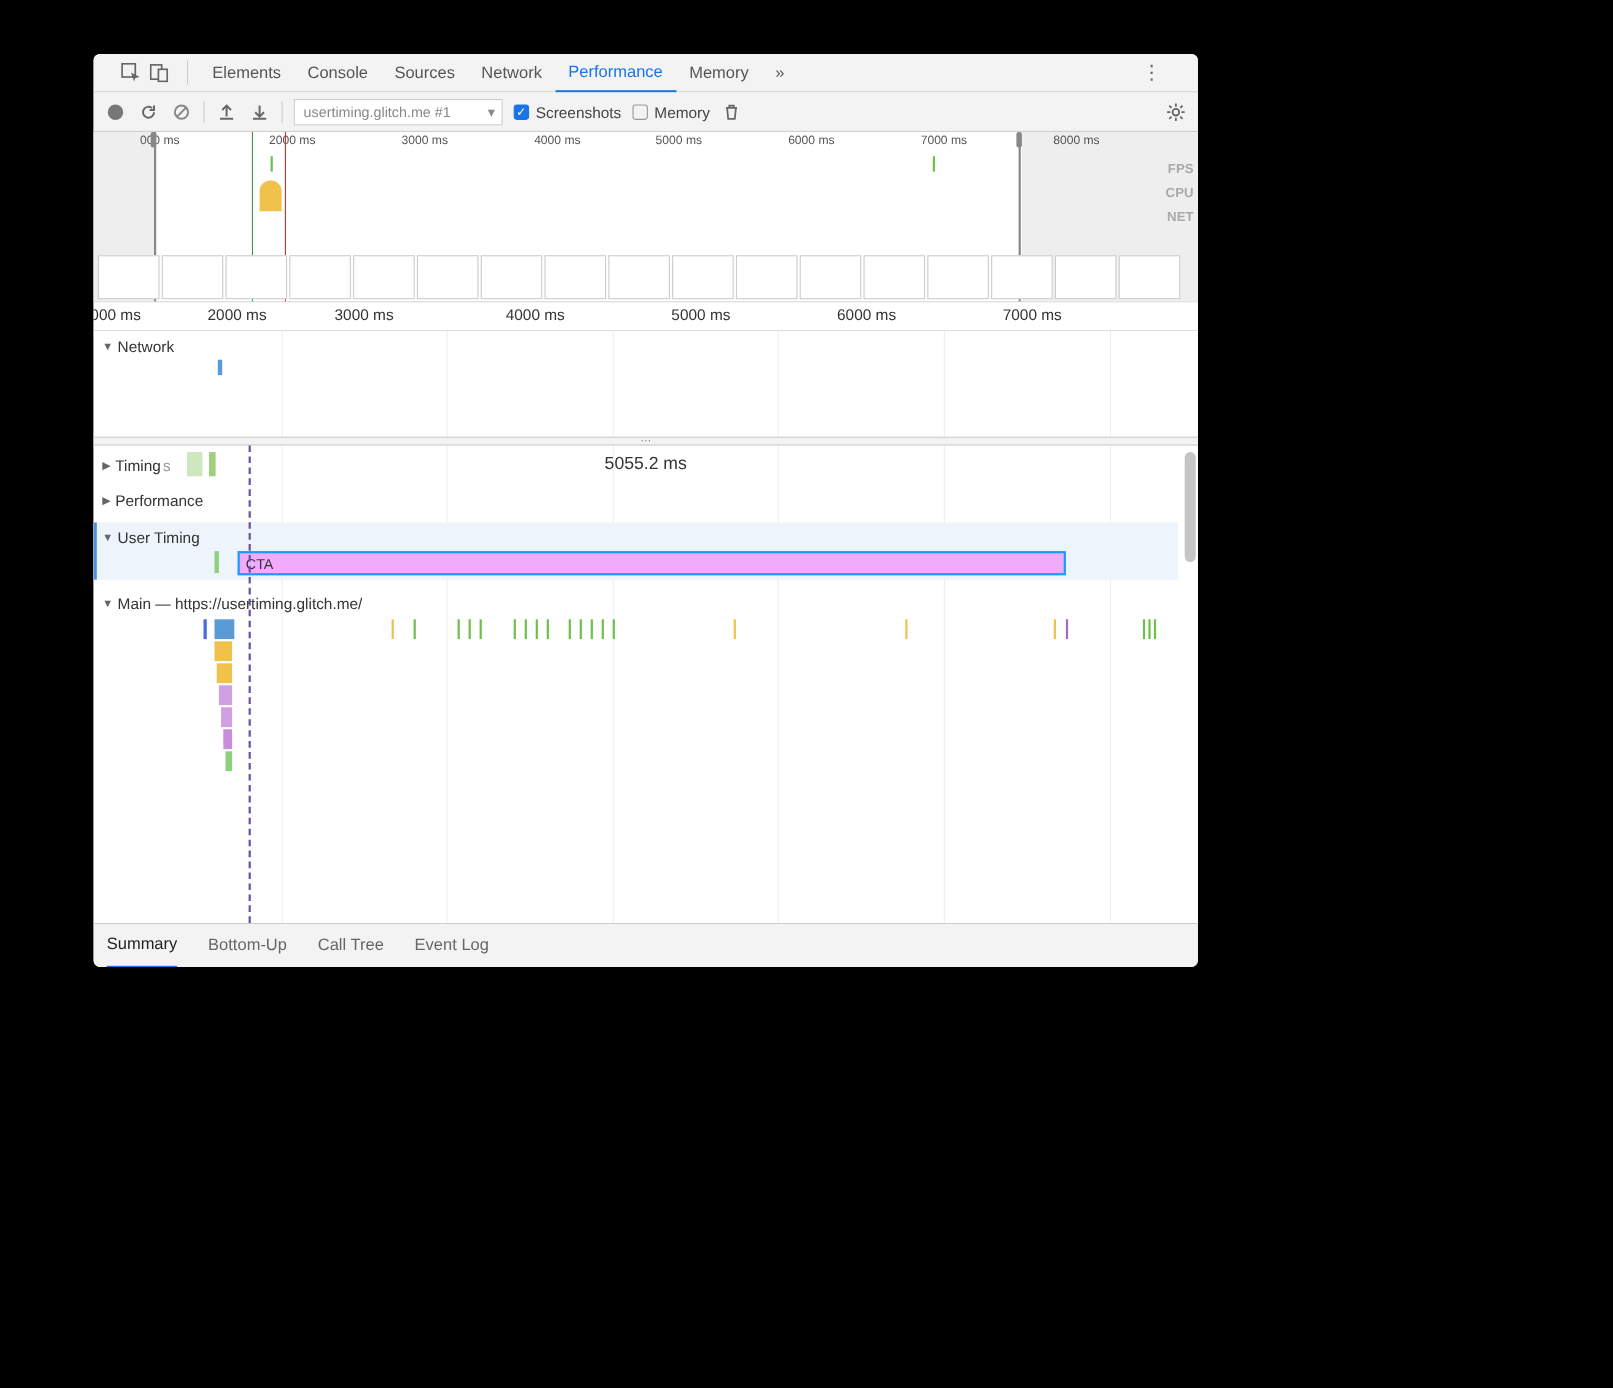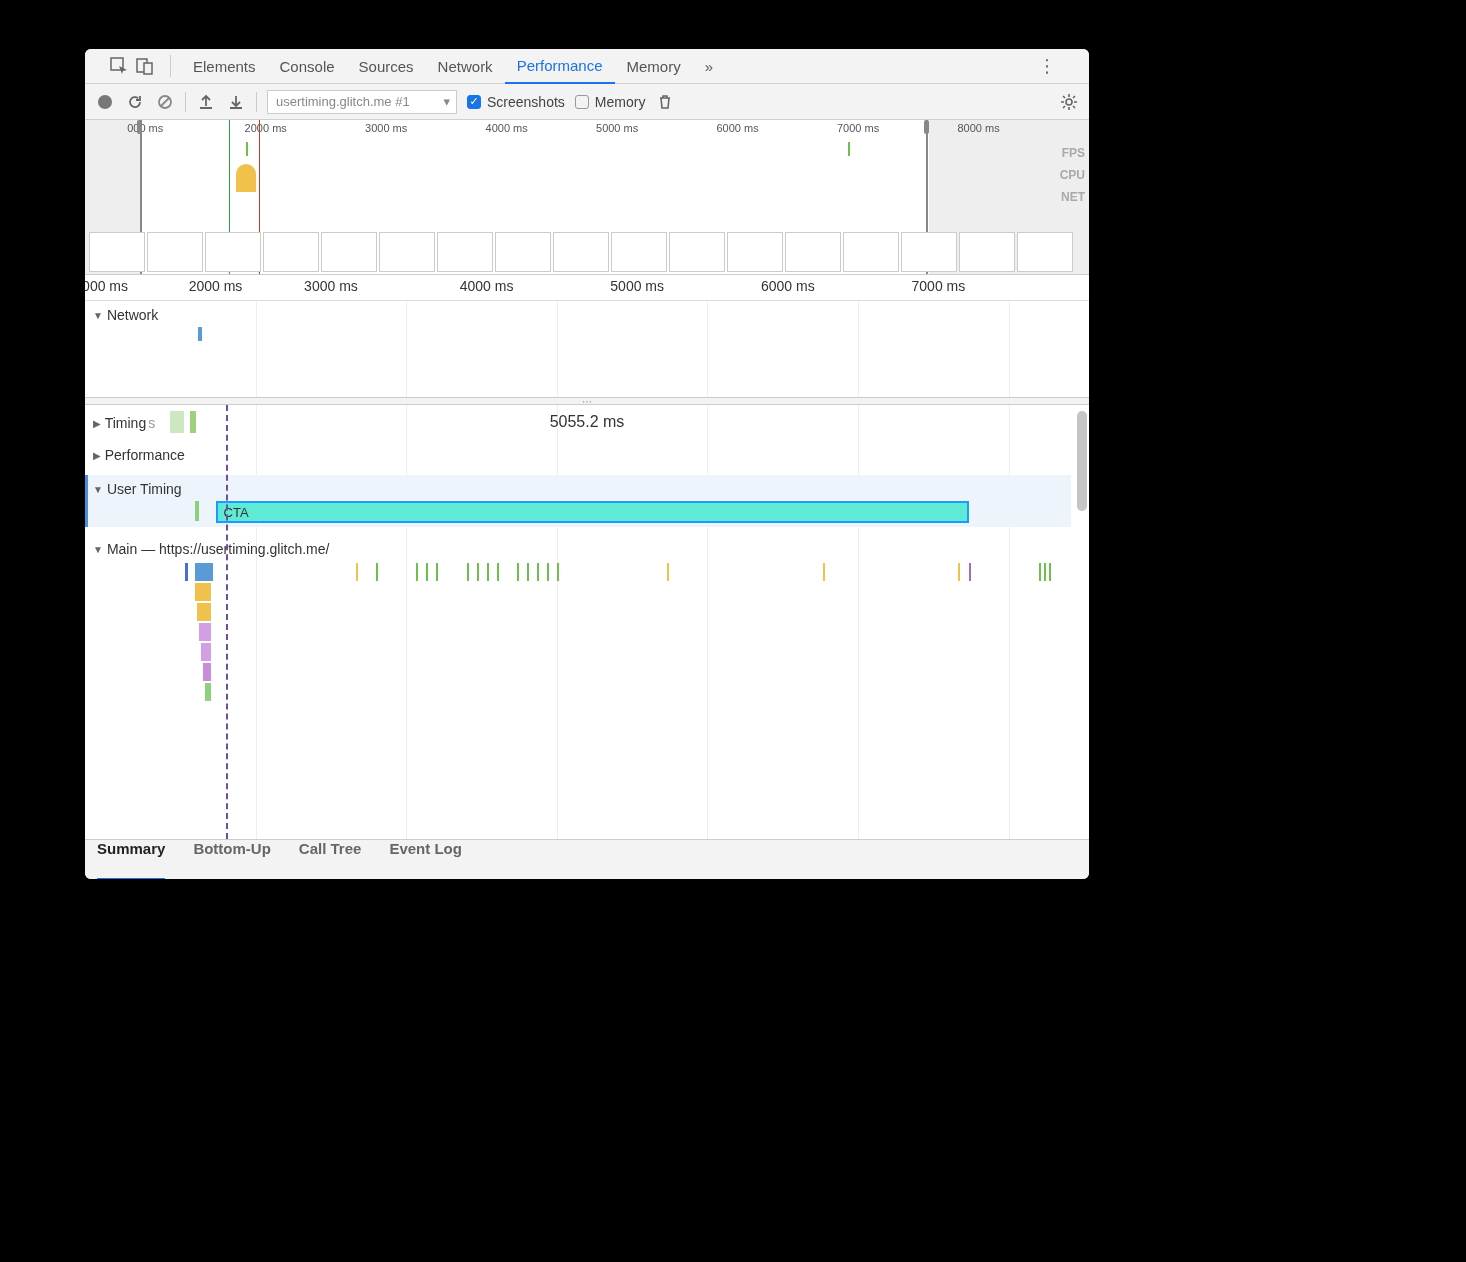--- a/index.html
+++ b/index.html
@@ -47,29 +47,29 @@
   .filmstrip { position:absolute; left:0; right:0; bottom:0; height:44px; display:flex; gap:2px; padding:2px 4px;}
   .thumb { flex:0 0 56px; border:1px solid #ccc; background:#fff; }
   
   .ruler { height: 26px; background:#fff; border-bottom:1px solid #ddd; position:relative; font-size:14px; color:#333;}
   .ruler .rt { position:absolute; top:3px; transform:translateX(-50%); }
   
   .tracks { flex:1; background:#fff; position:relative; overflow:hidden; font-size:14px; color:#333; }
   .grid-v { position:absolute; top:0; bottom:0; width:1px; background:#eee; }
   .track-head { position:absolute; left:8px; display:flex; align-items:center; gap:4px; font-size:14px; }
   .tri { font-size:10px; color:#666; }
-  .cta-bar { position:absolute; height:22px; background:#5eead4; border:2px solid #1a9cff; font-size:13px; color:#333; padding-left:6px; display:flex; align-items:center;}
+  .cta-bar { position:absolute; height:22px; background:#f0abfc; border:2px solid #1a9cff; font-size:13px; color:#333; padding-left:6px; display:flex; align-items:center;}
   .hover-label { position:absolute; font-size:16px; color:#333; transform:translateX(-50%); }
   .splitter { position:absolute; left:0; right:0; height:8px; background:#f3f3f3; border-top:1px solid #ccc; border-bottom:1px solid #ccc; text-align:center; font-size:10px; color:#888; line-height:8px;}
   .scrollthumb { position:absolute; right:2px; width:10px; background:#c5c5c5; border-radius:5px; }
   .user-timing-hl { position:absolute; left:0; right:18px; background:#eef4fb; border-left:3px solid #4a90e2; }
   .flame { position:absolute; height:18px; }
   
   .bottom { height: 40px; background:#f3f3f3; border-top:1px solid #ccc; display:flex; align-items:center; padding:0 12px; gap:28px; font-size:15px; color:#666;}
-  .bottom .btab { height:40px; display:flex; cursor:pointer;font-weight:bold; }
+  .bottom .btab { height:40px; display:flex; align-items:center; cursor:pointer; }
   .bottom .btab.active { color:#222; border-bottom:2px solid #1a73e8; }
 </style>
 </head>
 <body>
 
 <div class="window">
 
 
   <div class="tabbar">
     <div class="ico">

